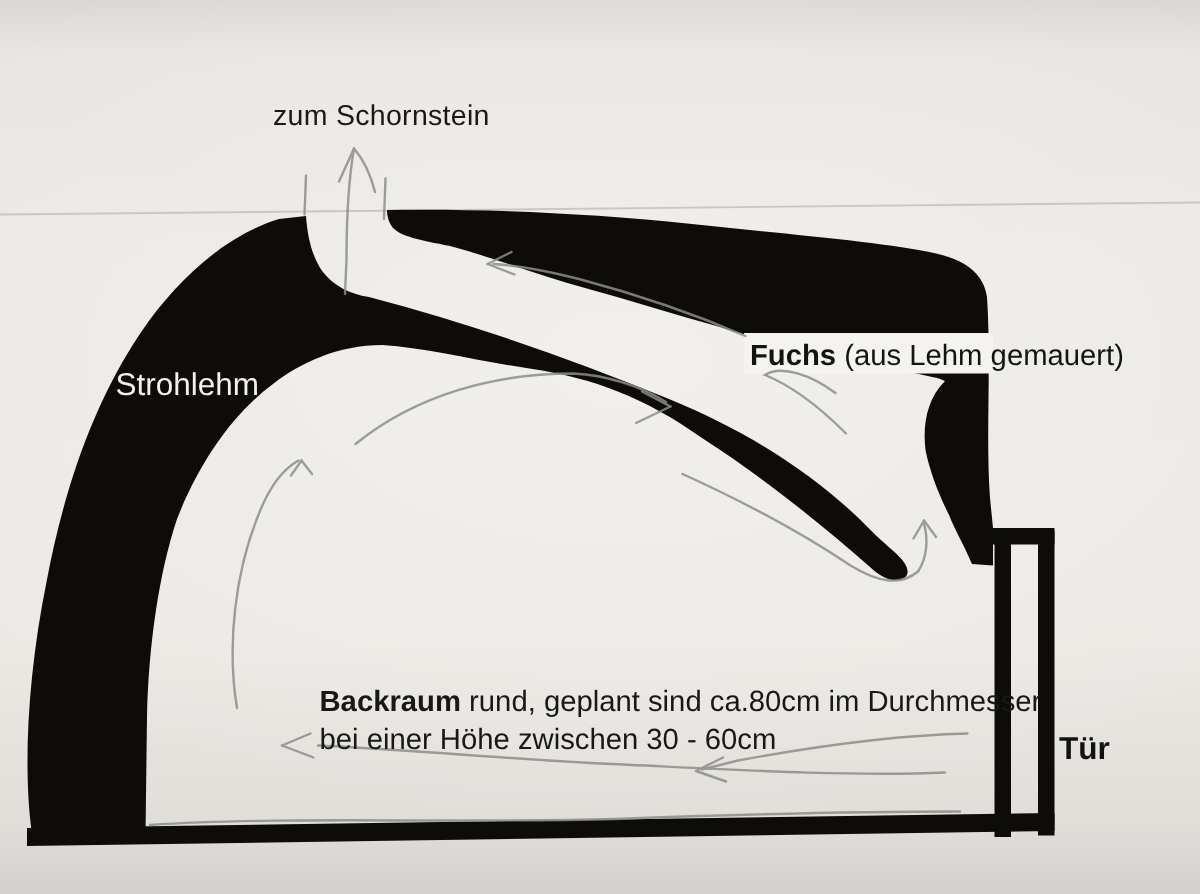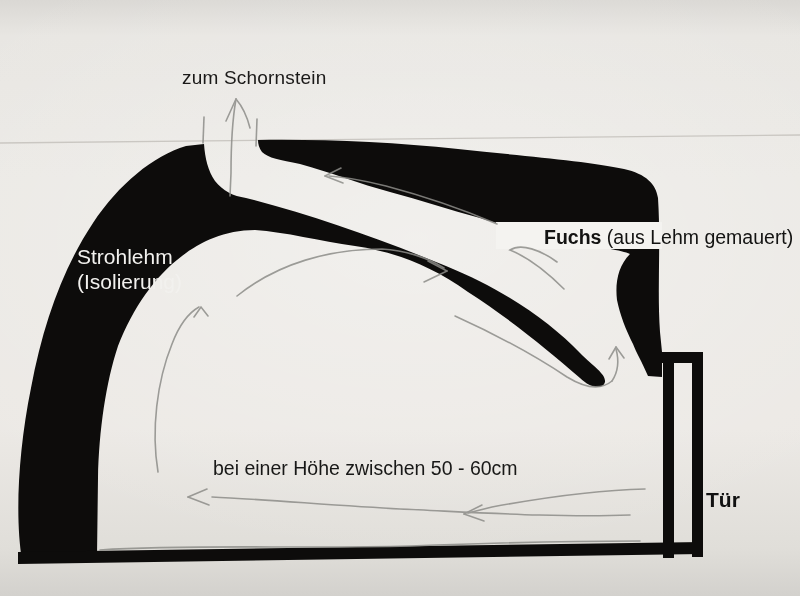--- a/index.html
+++ b/index.html
@@ -9,21 +9,21 @@
     background:
       radial-gradient(135% 115% at 50% 44%, rgba(0,0,0,0) 62%, rgba(58,56,53,0.20) 100%),
       radial-gradient(120% 90% at 52% 40%, rgba(255,255,255,0.30), rgba(255,255,255,0) 60%),
       linear-gradient(180deg,#dad8d4 0%,#e8e6e2 6%,#ebe9e5 30%,#ece9e5 72%,#e0ded9 92%,#d3d1cd 100%);
   }
   .photo svg{position:absolute;left:0;top:0;}
   .lbl{position:absolute;color:#1a1918;white-space:nowrap;}
   .b{font-weight:bold;}
   #lbl-chimney{left:182px;top:67px;font-size:19px;letter-spacing:.2px;}
   #lbl-insulation{left:77px;top:244px;font-size:21px;line-height:25px;color:#f2f1ee;}
-  #lbl-flue{left:500px;top:226px;font-size:19.5px;color:#131312;margin-left:44px;}
+  #lbl-flue{left:500px;top:226px;font-size:19.5px;color:#131312;}
   #lbl-chamber{left:213px;top:456px;font-size:19.5px;line-height:25px;color:#181817;}
   #lbl-door{left:706px;top:488px;font-size:21px;font-weight:bold;color:#111;}
 </style>
 </head>
 <body>
 
 <div class="photo">
 
   <svg width="800" height="596" viewBox="0 0 800 596">
 
@@ -109,26 +109,29 @@
       <path d="M 188 497 L 209 505"></path>
 
       <path d="M 100 550 C 190 544 300 549 410 546 C 490 543 580 541 640 541"></path>
     </g>
   </svg>
 
   <div class="lbl" id="lbl-chimney">zum Schornstein</div>
 
   <div class="lbl" id="lbl-insulation">
     <div>Strohlehm</div>
-    <div>(Isolierung)</div>
   </div>
 
   <div class="lbl" id="lbl-flue">
     <span class="b">Fuchs</span>
     <span>(aus Lehm gemauert)</span>
   </div>
 
   <div class="lbl" id="lbl-chamber">
-    <div>bei einer Höhe zwischen 50 - 60cm</div>
+    <div>
+      <span class="b">Backraum</span>
+      <span>rund, geplant sind ca.80cm im Durchmesser</span>
+    </div>
+    <div>bei einer Höhe zwischen 30 - 60cm</div>
   </div>
 
   <div class="lbl" id="lbl-door">Tür</div>
 </div>
 
 </body></html>

